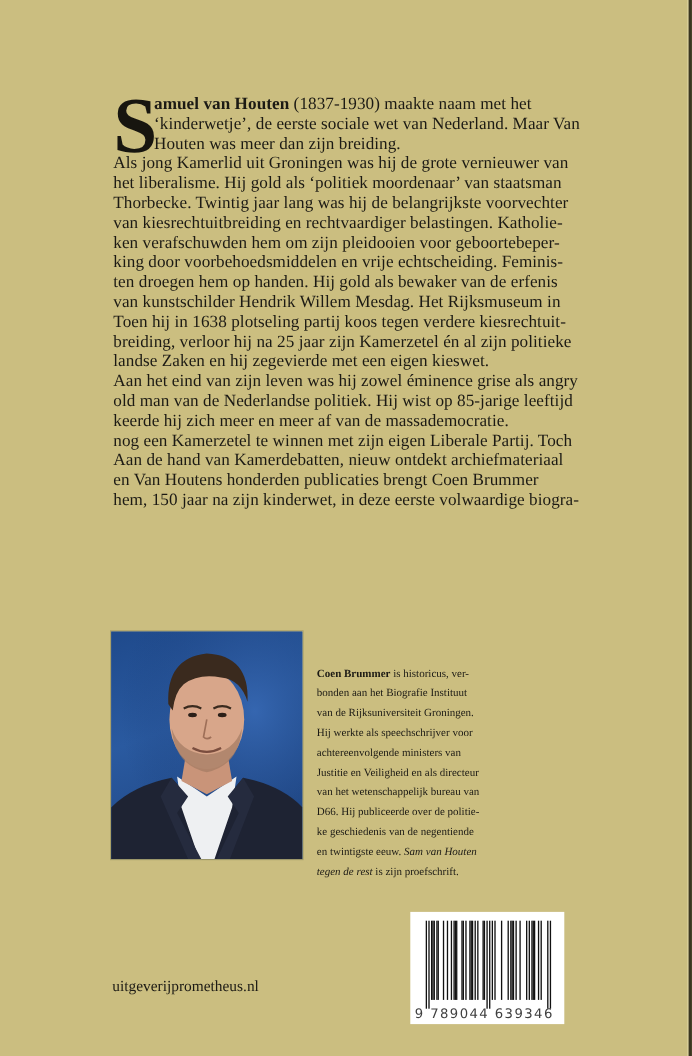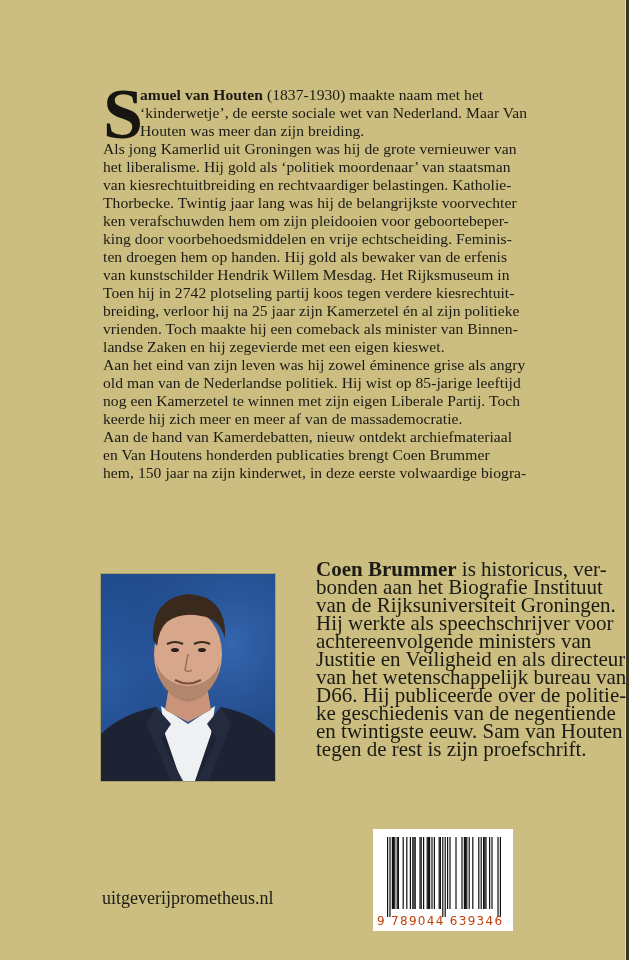--- a/index.html
+++ b/index.html
@@ -22,80 +22,79 @@
   .line { white-space: nowrap; display: block; height: 18px; }
   .dropcap {
     position: absolute; left: 0; top: -2px;
     font-family: "Liberation Serif", serif;
     font-weight: bold; font-size: 72px; line-height: 60px;
     height: 58px; width: 36px;
     color: #17150f;
   }
   .indent { padding-left: 37px; }
   .bold { font-weight: bold; text-align: right; }
-  .ital { }
+  .ital { font-style: italic; }
 
   .photo {
     position: absolute; left: 101px; top: 574px; width: 174px; height: 207px;
     background: linear-gradient(160deg, #1f4a8c 0%, #2a5aa0 40%, #234d8d 70%, #1b3f78 100%);
     overflow: hidden;
     box-shadow: 0 0 0 1px #a9a068;
   }
   .photo svg { position: absolute; left: 0; top: 0; }
 
   .bio {
-    position: absolute; left: 288px; top: 560px; width: 240px;
+    position: absolute; left: 288px; top: 604px; width: 240px;
     font-family: "Liberation Serif", serif;
-    font-size: 21px; line-height: 18px; margin-left: 28px;
+    font-size: 10px; line-height: 18px;
   }
 
   .url {
     position: absolute; left: 102px; top: 889px;
     font-family: "Liberation Serif", serif;
-    font-size: 18px; line-height: 18px;
+    font-size: 14px; line-height: 18px;
   }
 
   .barcode-box {
     position: absolute; left: 373px; top: 829px; width: 140px; height: 102px;
     background: #ffffff;
   }
   .barcode-box svg { position: absolute; left: 0; top: 0; }
   .isbn {
     position: absolute; left: 4px; bottom: 3px;
     font-family: "DejaVu Sans", sans-serif; font-size: 12px;
-    letter-spacing: 1.3px; color: #c2410c;
+    letter-spacing: 1.3px; color: #404040;
   }
 </style>
 </head>
 <body>
 
 <div class="edge-light"></div>
 <div class="edge-dark"></div>
 
 <div class="blurb">
   <span class="dropcap">S</span>
   <span class="line indent"><span class="bold">amuel van Houten</span><span> (1837-1930) maakte naam met het</span></span>
   <span class="line indent">‘kinderwetje’, de eerste sociale wet van Nederland. Maar Van</span>
   <span class="line indent">Houten was meer dan zijn breiding.</span>
   <span class="line">Als jong Kamerlid uit Groningen was hij de grote vernieuwer van</span>
   <span class="line">het liberalisme. Hij gold als ‘politiek moordenaar’ van staatsman</span>
+  <span class="line">Thorbecke. Twintig jaar lang was hij de belangrijkste voorvechter</span>
   <span class="line">van kiesrechtuitbreiding en rechtvaardiger belastingen. Katholie-</span>
-  <span class="line">Thorbecke. Twintig jaar lang was hij de belangrijkste voorvechter</span>
   <span class="line">ken verafschuwden hem om zijn pleidooien voor geboortebeper-</span>
   <span class="line">king door voorbehoedsmiddelen en vrije echtscheiding. Feminis-</span>
   <span class="line">ten droegen hem op handen. Hij gold als bewaker van de erfenis</span>
   <span class="line">van kunstschilder Hendrik Willem Mesdag. Het Rijksmuseum in</span>
-  <span class="line">Toen hij in 2742 plotseling partij koos tegen verdere kiesrechtuit-</span>
+  <span class="line">Toen hij in 1638 plotseling partij koos tegen verdere kiesrechtuit-</span>
   <span class="line">breiding, verloor hij na 25 jaar zijn Kamerzetel én al zijn politieke</span>
-  <span class="line">vrienden. Toch maakte hij een comeback als minister van Binnen-</span>
   <span class="line">landse Zaken en hij zegevierde met een eigen kieswet.</span>
   <span class="line">Aan het eind van zijn leven was hij zowel éminence grise als angry</span>
   <span class="line">old man van de Nederlandse politiek. Hij wist op 85-jarige leeftijd</span>
+  <span class="line">keerde hij zich meer en meer af van de massademocratie.</span>
   <span class="line">nog een Kamerzetel te winnen met zijn eigen Liberale Partij. Toch</span>
-  <span class="line">keerde hij zich meer en meer af van de massademocratie.</span>
   <span class="line">Aan de hand van Kamerdebatten, nieuw ontdekt archiefmateriaal</span>
   <span class="line">en Van Houtens honderden publicaties brengt Coen Brummer</span>
   <span class="line">hem, 150 jaar na zijn kinderwet, in deze eerste volwaardige biogra-</span>
 </div>
 
 <div class="photo">
   <svg width="174" height="207" viewBox="0 0 174 207">
     <defs>
       <radialGradient id="bgGlow" cx="0.75" cy="0.35" r="0.7">
         <stop offset="0" stop-color="#3566b0"></stop>

